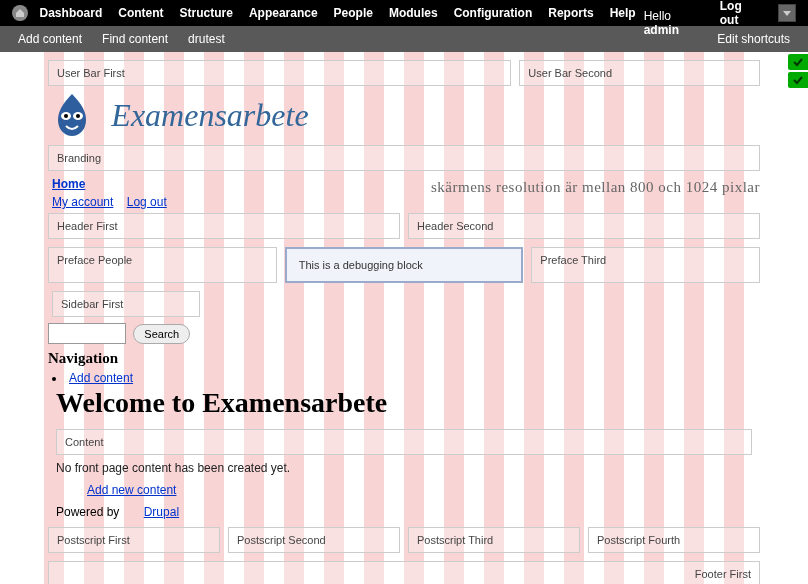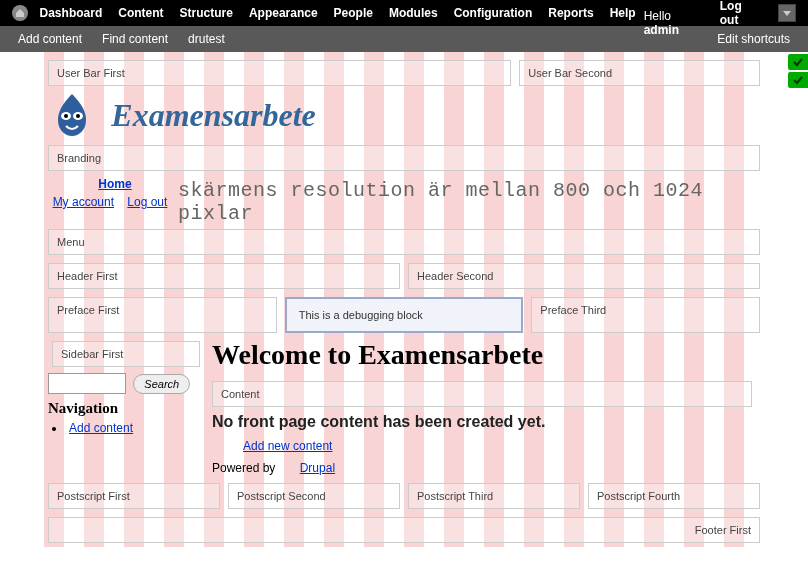--- a/index.html
+++ b/index.html
@@ -12,41 +12,41 @@
 .admin-bar .hello b { font-weight: bold; }
 .admin-bar .right-btn { width: 18px; height: 18px; background: #666; border: 1px solid #444; margin-left: 8px; display: flex; align-items: center; justify-content: center; }
 .shortcut-bar { background: #595959; color: #fff; display: flex; align-items: center; padding: 0 8px; height: 26px; }
 .shortcut-bar a { color: #fff; text-decoration: none; padding: 0 10px; font-size: 12px; }
 .shortcut-bar .spacer { flex: 1; }
 .page-wrap { width: 720px; margin: 0 auto; background: repeating-linear-gradient(90deg, #f8d4d4 0, #f8d4d4 20px, #fff 20px, #fff 40px); padding-top: 4px; }
 .region { border: 1px solid #ccc; background: rgba(255,255,255,0.3); margin: 4px; padding: 6px 8px; font-size: 11px; color: #444; }
 .row { display: flex; }
 .branding-area { margin: 0 4px; }
 .logo { display: inline-block; vertical-align: middle; }
-.site-title { font-family: Georgia, serif; font-size: 32px; color: #336699; font-style: italic; font-weight: bold; display: inline-block; vertical-align: middle; margin-left: 12px; text-align: center; }
+.site-title { font-family: Georgia, serif; font-size: 32px; color: #336699; font-style: italic; font-weight: normal; display: inline-block; vertical-align: middle; margin-left: 12px; text-align: center; }
 .menu-row { display: flex; align-items: flex-start; margin: 0 4px; }
-.menu-left { width: 130px; padding: 2px 0 0 4px; text-align: center; }
+.menu-left { width: 130px; padding: 2px 0 0 4px; }
 .menu-left a { color: #0033cc; text-decoration: underline; font-size: 12px; }
 .menu-left a.home { font-weight: bold; }
 .menu-left .acct { margin-top: 4px; }
 .menu-left .acct a { margin-right: 10px; }
-.resolution-msg { flex: 1; text-align: left; font-family: Liberation Mono, monospace; font-size: 20px; color: #666; padding-top: 4px; letter-spacing: 0.5px; }
+.resolution-msg { flex: 1; text-align: right; font-family: Liberation Serif, serif; font-size: 15px; color: #666; padding-top: 4px; letter-spacing: 0.5px; }
 .debug-block { border: 2px solid #99aacc; background: #f0f4fa; padding: 10px 12px; margin: 4px; font-size: 11px; color: #333; }
-.main-row { display: flex; margin: 0 4px; }
+.main-row { display: flex; margin: 0 4px; flex-direction: column; }
 .sidebar { width: 156px; }
 .content-area { flex: 1; margin: 0 4px; }
 .sidebar-second { width: 156px; }
 .welcome { font-family: Georgia, serif; font-size: 28px; font-weight: bold; color: #000; margin: 0 0 8px 4px; line-height: 1.3; }
 .search-box { margin: 6px 0; }
 .search-box input[type=text] { width: 78px; border: 1px solid #999; padding: 2px; }
-.search-box button { border: 1px solid #aaa; background: #eee; border-radius: 10px; padding: 3px 10px; font-size: 11px; margin-left: 4px; font-style: italic; }
+.search-box button { border: 1px solid #aaa; background: #eee; border-radius: 10px; padding: 3px 10px; font-size: 11px; margin-left: 4px; }
 .nav-head { font-family: Georgia, serif; font-weight: bold; font-size: 15px; margin-top: 6px; }
 .nav-list { margin: 4px 0 0 4px; list-style: disc inside; }
 .nav-list a { color: #0033cc; text-decoration: underline; font-size: 12px; }
-.content-msg { font-size: 16px; color: #222; margin: 6px 4px; font-weight: bold; }
+.content-msg { font-size: 12px; color: #222; margin: 6px 4px; }
 .add-link { margin: 8px 4px 8px 14px; }
 .add-link a, .powered a { color: #0033cc; text-decoration: underline; font-size: 12px; margin-left: 21px; }
 .powered { margin: 4px 4px; font-size: 12px; }
 .row3 > .region, .row4 > .region { flex: 1; }
 .row2 > .region { flex: 1; }
 .footer-row .region { flex: 1; text-align: right; }
 .status-tabs { position: fixed; top: 54px; right: 0; }
 .status-tab { width: 20px; height: 16px; background: #0a0; margin-bottom: 2px; border-radius: 2px 0 0 2px; display: flex; align-items: center; justify-content: center; }
 .status-tab svg { width: 10px; height: 10px; }
 .triangle { width: 0; height: 0; border-left: 4px solid transparent; border-right: 4px solid transparent; border-top: 5px solid #ccc; }
@@ -125,29 +125,28 @@
     <div class="menu-left">
       <div><a href="#" class="home">Home</a></div>
       <div class="acct">
         <a href="#">My account</a>
         <a href="#">Log out</a>
       </div>
     </div>
     <div class="resolution-msg">skärmens resolution är mellan 800 och 1024 pixlar</div>
   </div>
 
-  <div class="region">Menu</div>
 
   <div class="row">
     <div class="region" style="flex:1">Header First</div>
     <div class="region" style="flex:1">Header Second</div>
   </div>
 
   <div class="row">
-    <div class="region" style="flex:1">Preface First</div>
+    <div class="region" style="flex:1">Preface People</div>
     <div class="debug-block" style="flex:1">This is a debugging block</div>
     <div class="region" style="flex:1">Preface Third</div>
   </div>
 
   <div class="main-row">
     <div class="sidebar">
       <div class="region">Sidebar First</div>
       <div class="search-box">
         <input type="text" style="">
         <button>Search</button>

